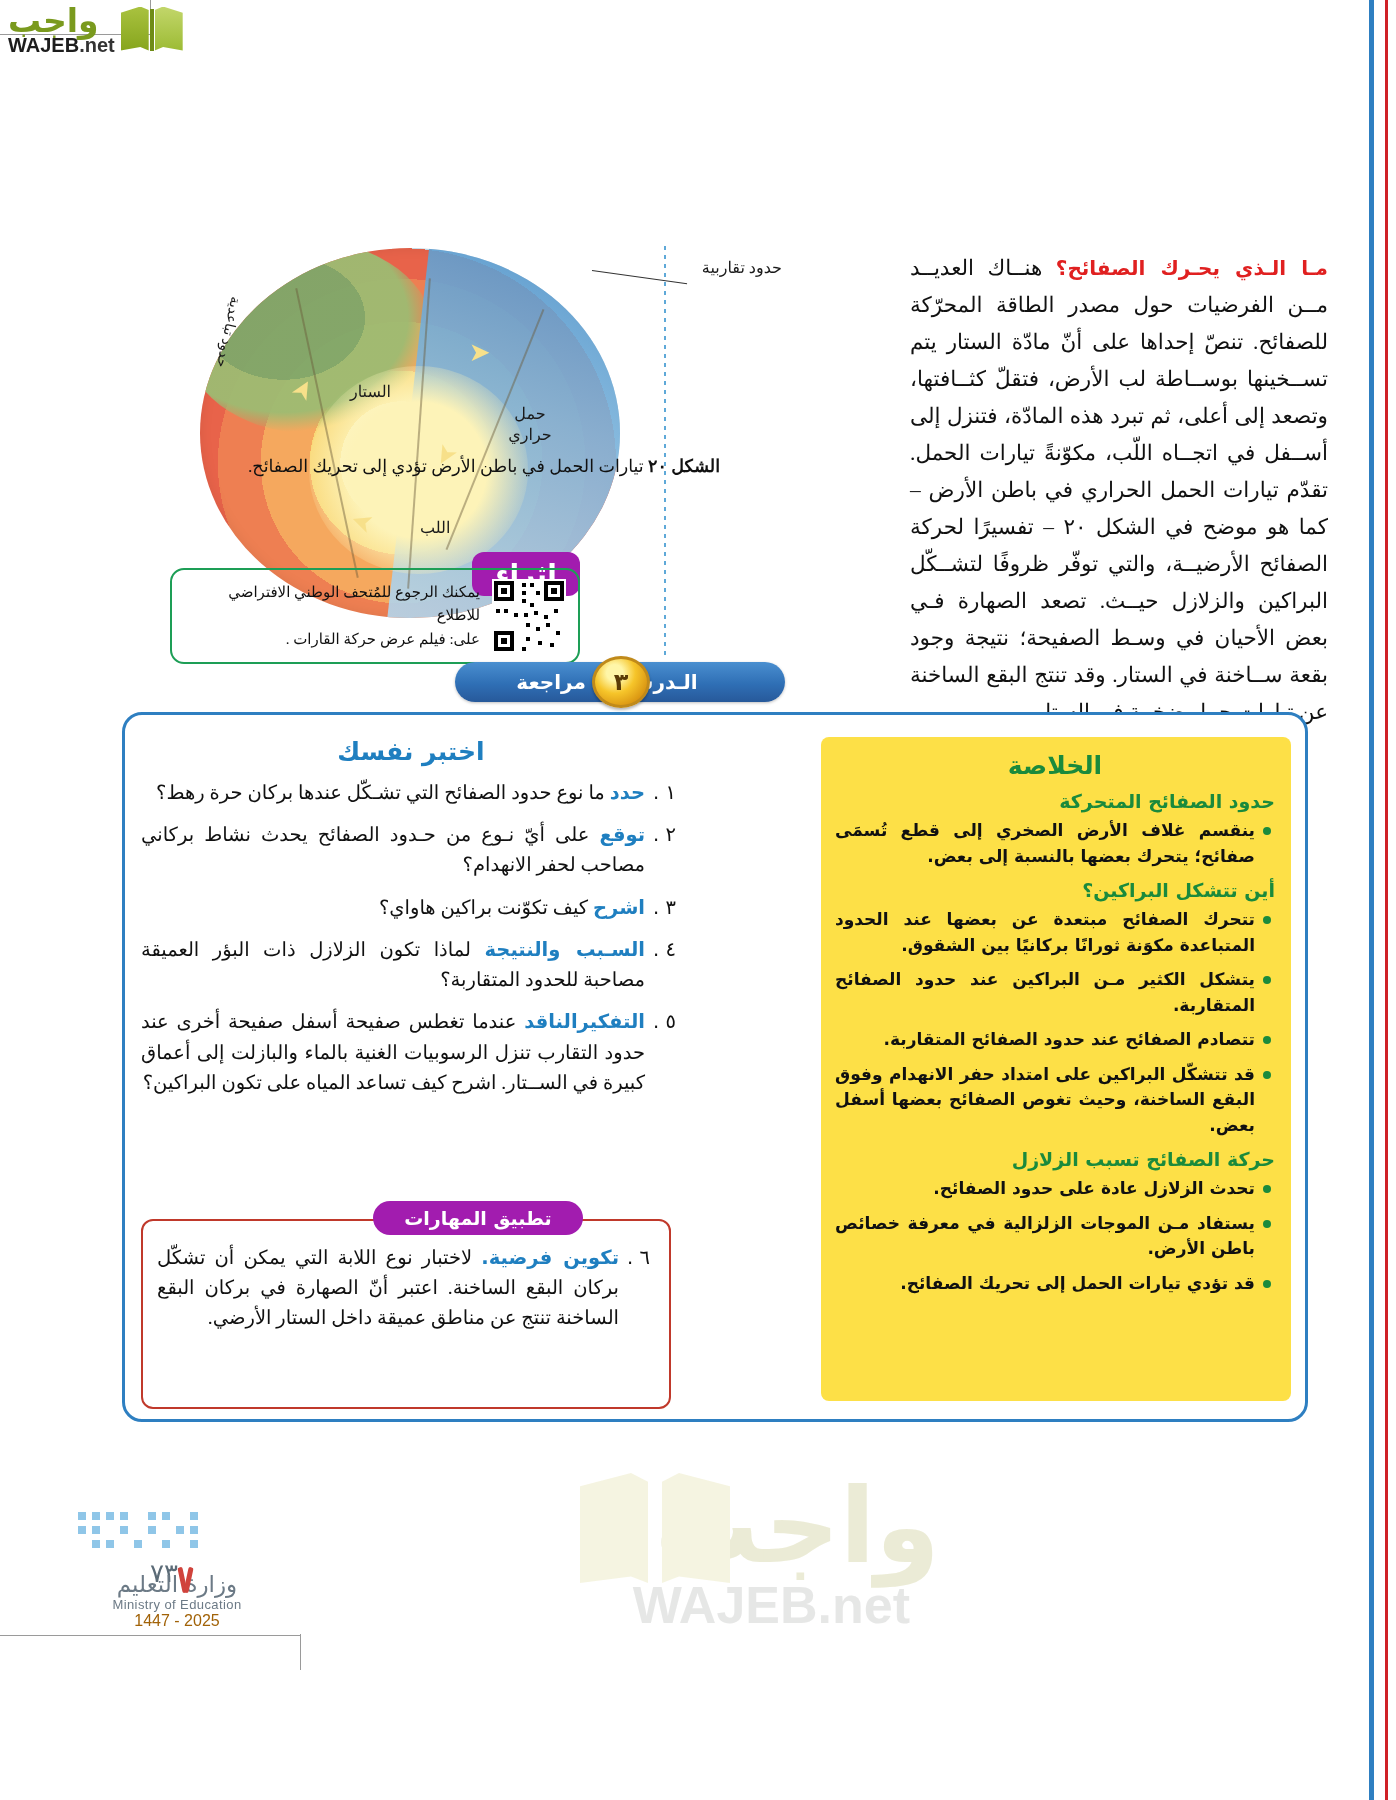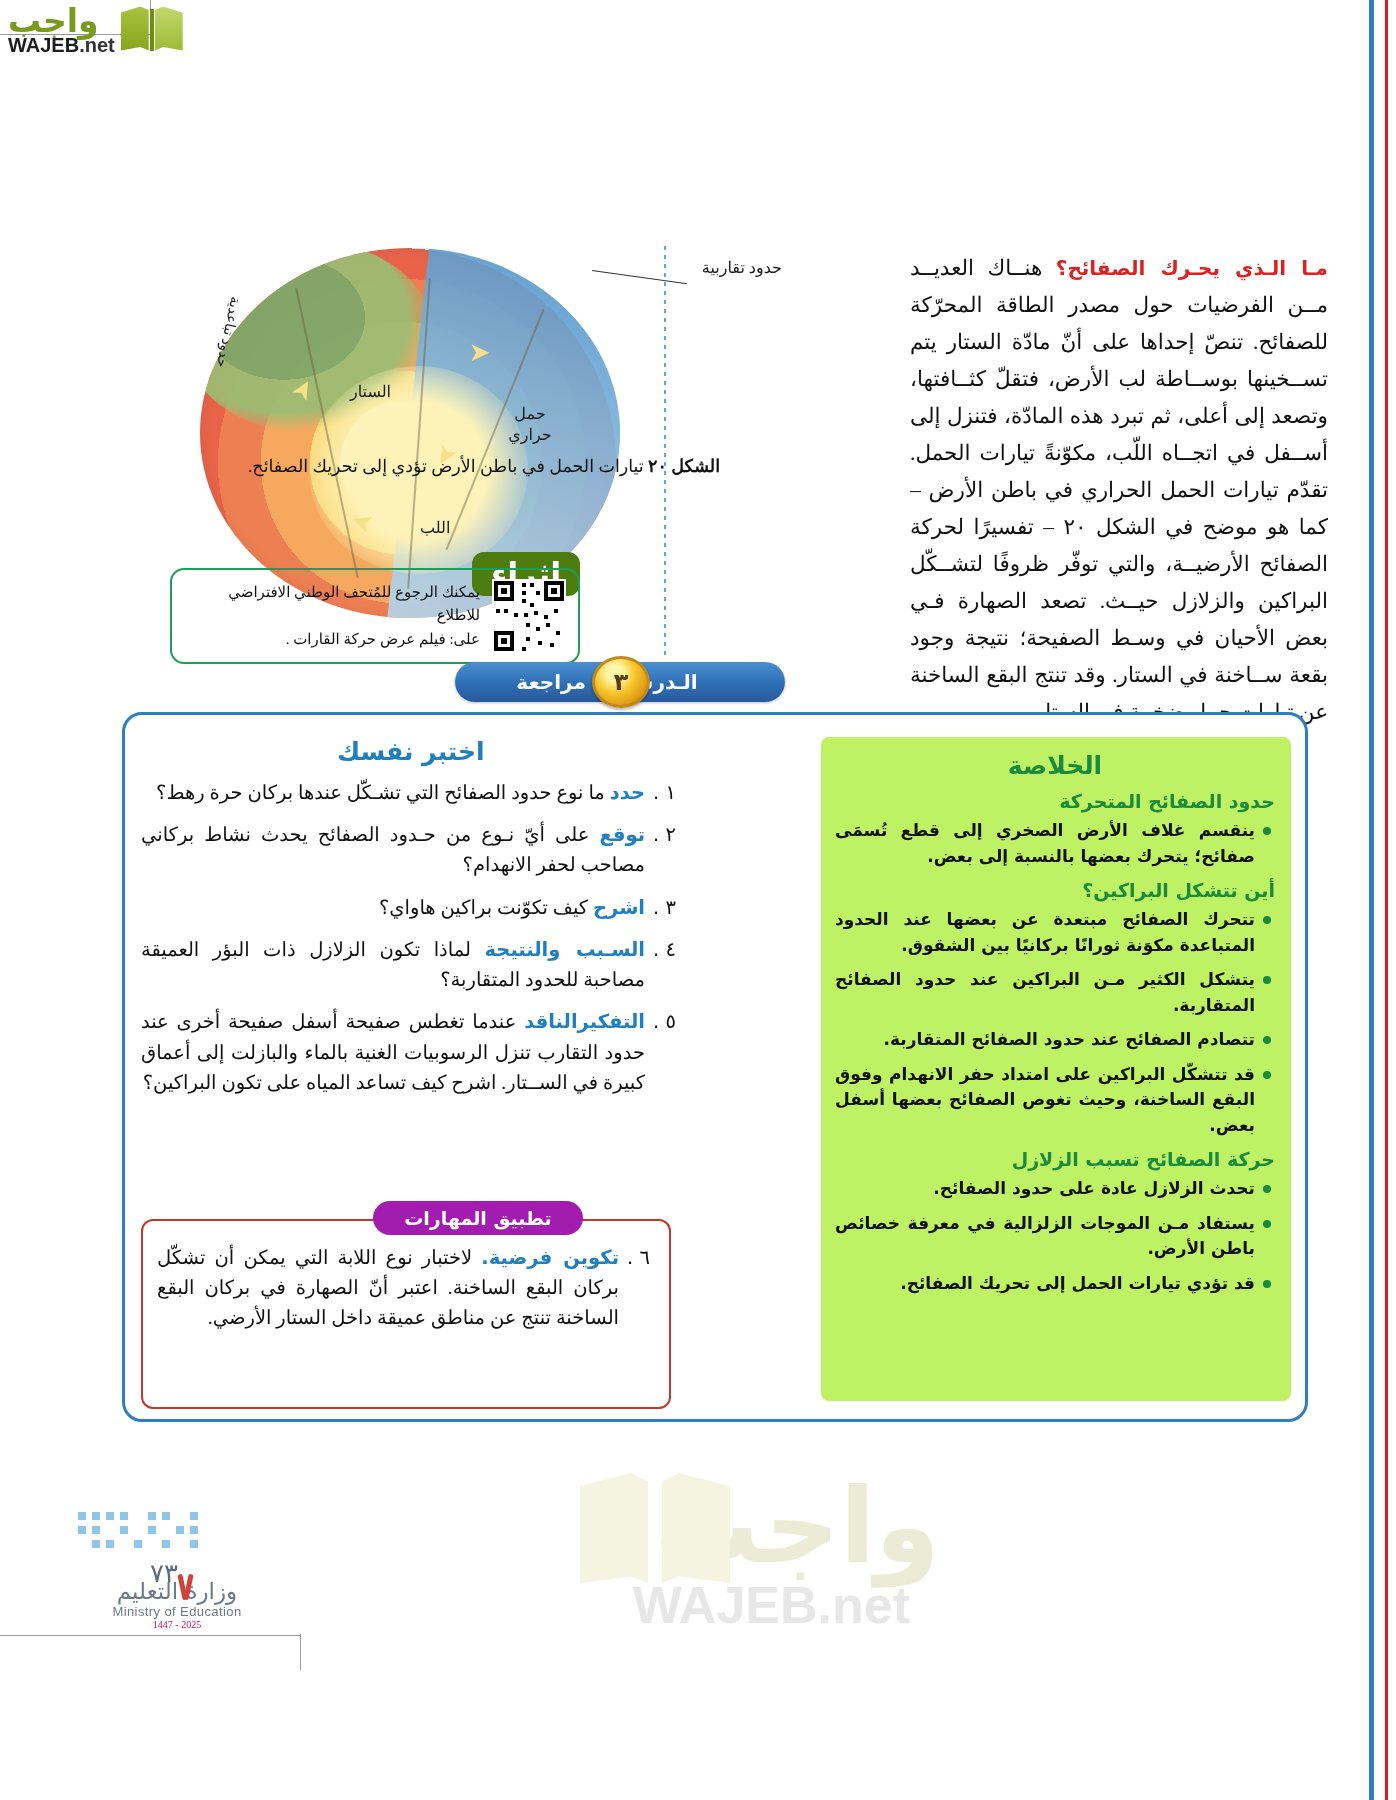--- a/index.html
+++ b/index.html
@@ -84,22 +84,22 @@
   .fig-caption {
     position: absolute; top: 508px; right: 22px; width: 560px;
     direction: rtl; font-size: 17.5px; color: #111; text-align: right;
   }
   .fig-caption b { font-weight: bold; }
 
   
   .enrich-wrap { position: absolute; top: 566px; left: 170px; width: 410px; height: 112px; }
   .enrich-tab {
     position: absolute; top: -14px; right: 0; width: 108px; height: 44px;
-    background: #4d7c0f; border-radius: 12px 12px 12px 12px;
-    color:#fff; font-weight:bold; font-size: 32px;
+    background: #a21caf; border-radius: 12px 12px 12px 12px;
+    color:#fff; font-weight:bold; font-size: 28px;
     display:flex; align-items:center; justify-content:center;
     font-family:"DejaVu Sans", sans-serif;
   }
   .enrich-box {
     position: absolute; top: 2px; left:0; width: 410px; height: 96px;
     border: 2px solid #1d9e56; border-radius: 14px;
     display:flex; align-items:center; padding: 8px 12px; gap: 12px;
     direction: rtl;
   }
   .qr { width: 74px; height: 74px; flex: 0 0 74px; background:#fff; position: relative; }
@@ -136,21 +136,21 @@
   .wm-ar { position:absolute; right: 0; top: 10px; font-size: 104px; font-weight:bold; color:#d9d9ae; font-family:"DejaVu Sans", sans-serif; }
   .wm-lat { position:absolute; right: 30px; top: 120px; font-size: 52px; font-weight:bold; color:#cfd0cf; font-family:"Liberation Sans", sans-serif; }
   .wm-book { position:absolute; left: 60px; top: 18px; width: 150px; height: 120px; }
   .wm-book .lf { position:absolute; top:0; width:68px; height:110px; background:#eceac4; }
   .wm-book .lf.a { left:0; clip-path: polygon(0 12%,75% 0,100% 8%,100% 100%,75% 94%,0 100%); }
   .wm-book .lf.b { right:0; clip-path: polygon(0 8%,25% 0,100% 12%,100% 100%,25% 94%,0 100%); }
 
   
   .summary {
     position:absolute; top: 22px; right: 14px; width: 470px; height: 664px;
-    background: #bef264; border-radius: 8px; padding: 14px 16px 10px 14px;
+    background: #fde047; border-radius: 8px; padding: 14px 16px 10px 14px;
     direction: rtl; z-index: 3;
   }
   .summary h2 { color:#1a8a3c; font-size: 25px; text-align:center; font-family:"DejaVu Sans", sans-serif; margin-bottom: 10px;}
   .summary h3 { color:#1a8a3c; font-size: 19px; font-family:"DejaVu Sans", sans-serif; margin: 10px 0 6px; }
   .summary ul { list-style: none; }
   .summary li {
     position: relative; padding-right: 20px; margin-bottom: 9px;
     font-size: 17px; line-height: 1.5; color: #111; font-weight: bold;
     font-family: "DejaVu Sans", sans-serif; text-align: justify;
   }
@@ -184,21 +184,21 @@
     direction: rtl;
   }
   .skills-box .q { margin-bottom: 0; font-size: 19.5px; }
 
   
   .foot-squares { position:absolute; left: 78px; bottom: 248px; width: 130px; height: 40px; }
   .foot-squares i { position:absolute; width: 8px; height: 8px; background:#8fc6e8; display:block; }
   .moe { position:absolute; left: 62px; bottom: 170px; width: 230px; text-align:center; direction: rtl;}
   .moe .moe-ar { font-size: 23px; color:#6c7a86; font-family:"DejaVu Sans", sans-serif; letter-spacing: 1px;}
   .moe .moe-en { font-size: 13px; color:#6c7a86; font-family:"Liberation Sans", sans-serif; letter-spacing: .4px;}
-  .moe .moe-yr { font-size: 10px; color:#be185d; font-family:Liberation Serif, serif; }
+  .moe .moe-yr { font-size: 16px; color:#a16207; font-family:Liberation Sans, sans-serif; }
   .moe .crest { position:absolute; right: 92px; top: -6px; width: 34px; height: 34px; }
   .moe .crest::before{ content:""; position:absolute; left:14px; top:2px; width:5px; height:26px; background:#d0433c; transform: rotate(-12deg); border-radius:2px;}
   .moe .crest::after{ content:""; position:absolute; left:20px; top:2px; width:5px; height:26px; background:#d0433c; transform: rotate(12deg); border-radius:2px;}
   .pagenum { position:absolute; left: 150px; bottom: 212px; font-size: 26px; color:#5b6b77; font-family:"DejaVu Sans", sans-serif;}
   .bottom-rule { position:absolute; left: 0; bottom: 164px; width: 300px; height: 1px; background:#9a9a9a; }
   .bottom-rule-v { position:absolute; left: 300px; bottom: 130px; width: 1px; height: 36px; background:#9a9a9a;}
 </style>
 </head>
 <body>
 

